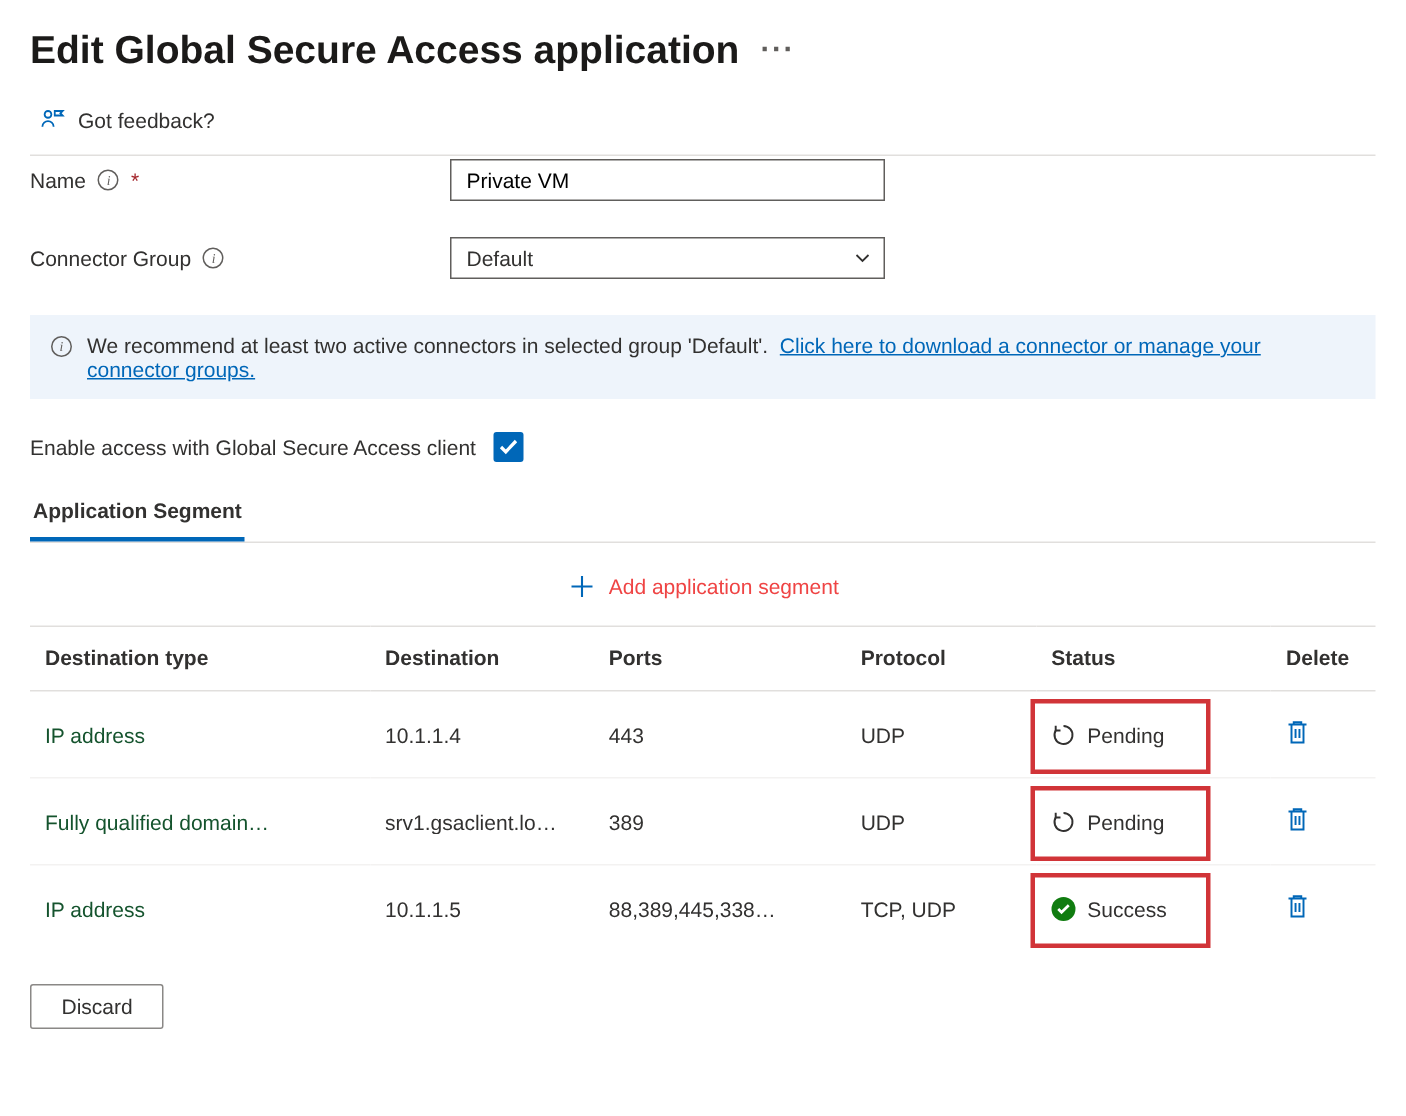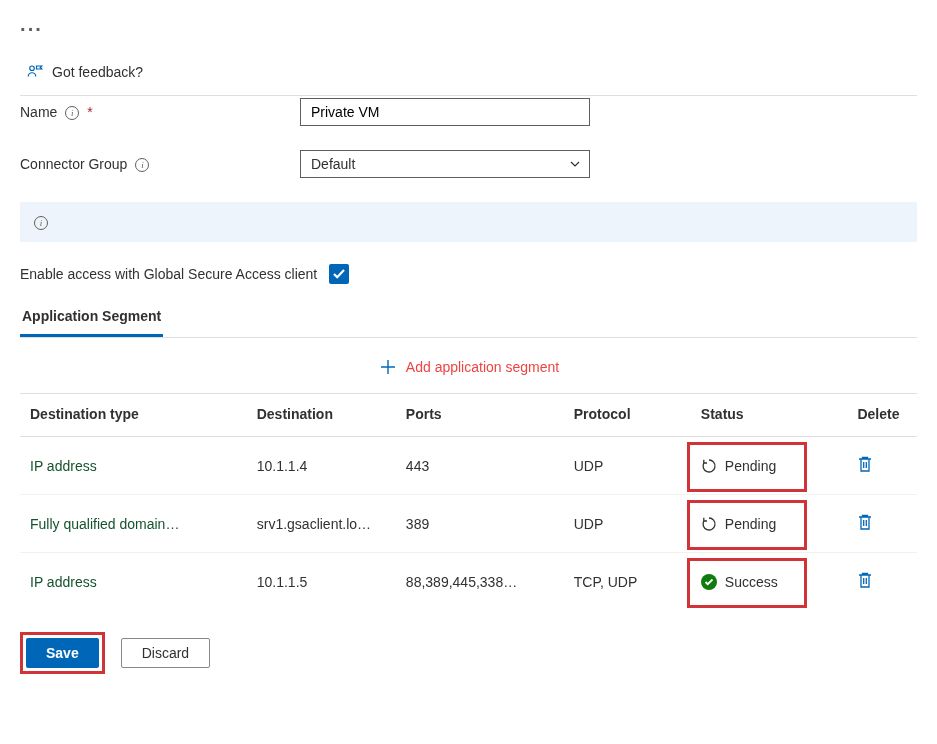--- a/index.html
+++ b/index.html
@@ -3,21 +3,21 @@
   <meta charset="utf-8">
   <style>
     * { box-sizing: border-box; margin: 0; padding: 0; }
     body { font-family: "Segoe UI", -apple-system, sans-serif; font-size: 14px; color: #323130; padding: 18px 20px; background: #fff; width: 937px; }
     .page-title { font-size: 26px; font-weight: 600; color: #1b1a19; margin-bottom: 14px; display: flex; align-items: center; gap: 14px; }
     .page-title-dots { color: #605e5c; font-size: 20px; letter-spacing: 1px; }
     .feedback-row { display: flex; align-items: center; gap: 8px; padding: 8px 0 14px 6px; border-bottom: 1px solid #e1dfdd; margin-bottom: 2px; }
     .feedback-row svg { width: 18px; height: 18px; }
     .feedback-text { color: #323130; }
     .form-row { display: flex; align-items: center; margin-bottom: 24px; }
-    .form-label { width: 280px; display: flex; align-items: flex-end; gap: 8px; color: #323130; }
+    .form-label { width: 280px; display: flex; align-items: center; gap: 8px; color: #323130; }
     .info-icon-circle { width: 14px; height: 14px; border: 1px solid #605e5c; border-radius: 50%; display: inline-flex; align-items: center; justify-content: center; font-size: 9px; color: #605e5c; font-style: italic; font-family: serif; }
     .required-star { color: #a4262c; }
     .text-input { width: 290px; height: 28px; border: 1px solid #605e5c; padding: 0 10px; font-size: 14px; font-family: inherit; }
     .select-wrap { width: 290px; height: 28px; border: 1px solid #605e5c; display: flex; align-items: center; justify-content: space-between; padding: 0 8px 0 10px; cursor: pointer; background: #fff; }
     .select-chevron { width: 12px; height: 12px; }
     .banner { background: #eef4fb; padding: 12px 14px; display: flex; gap: 10px; margin-bottom: 22px; }
     .banner .info-icon-circle { flex-shrink: 0; margin-top: 2px; border-color: #605e5c; color: #605e5c; }
     .banner-text { color: #323130; }
     .banner-link { color: #0067b8; text-decoration: underline; cursor: pointer; }
     .enable-row { display: flex; align-items: center; gap: 12px; margin-bottom: 18px; }
@@ -49,20 +49,21 @@
     .col-dest { width: 150px; }
     .col-ports { width: 170px; }
     .col-proto { width: 130px; }
     .col-status { width: 160px; }
     .col-delete { width: 70px; }
   </style>
 </head>
 <body>
 
 <div class="page-title">
+  <span>Edit Global Secure Access application</span>
   <span class="page-title-dots">···</span>
 </div>
 
 <div class="feedback-row">
   <svg viewBox="0 0 24 24" fill="none" stroke="#0067b8" stroke-width="1.6">
     <circle cx="8" cy="7" r="3"></circle>
     <path d="M3 18c0-3 2.5-5 5-5s5 2 5 5"></path>
     <path d="M14 4h7l-2 2 2 2h-7z"></path>
   </svg>
   <span class="feedback-text">Got feedback?</span>
@@ -85,20 +86,24 @@
   <div class="select-wrap">
     <span>Default</span>
     <svg class="select-chevron" viewBox="0 0 12 12" fill="none" stroke="#323130" stroke-width="1.2">
         <path d="M2 4l4 4 4-4"></path>
       </svg>
   </div>
 </div>
 
 <div class="banner">
   <span class="info-icon-circle">i</span>
+  <div class="banner-text">
+    <span>We recommend at least two active connectors in selected group 'Default'.</span>
+    &nbsp;<span class="banner-link">Click here to download a connector or manage your connector groups.</span>
+  </div>
 </div>
 
 <div class="enable-row">
   <span>Enable access with Global Secure Access client</span>
   <span class="checkbox">
     <svg viewBox="0 0 14 14" fill="none" stroke="#fff" stroke-width="2.2">
         <path d="M2 7l3.2 3.2L12 3"></path>
       </svg>
   </span>
 </div>
@@ -205,17 +210,14 @@
           </div>
         </td>
         <td><svg class="delete-icon" viewBox="0 0 16 18" fill="none" stroke="#0067b8" stroke-width="1.3">
             <path d="M2 4h12M5.5 4V2.5h5V4M4 4v12h8V4M6.7 7v6M9.3 7v6"></path>
           </svg></td>
       </tr>
     </tbody>
 </table>
 
 <div class="footer-row">
-  <span class="save-box">
-    <button class="btn btn-primary">Save</button>
-  </span>
   <button class="btn btn-secondary">Discard</button>
 </div>
 
 </body></html>

